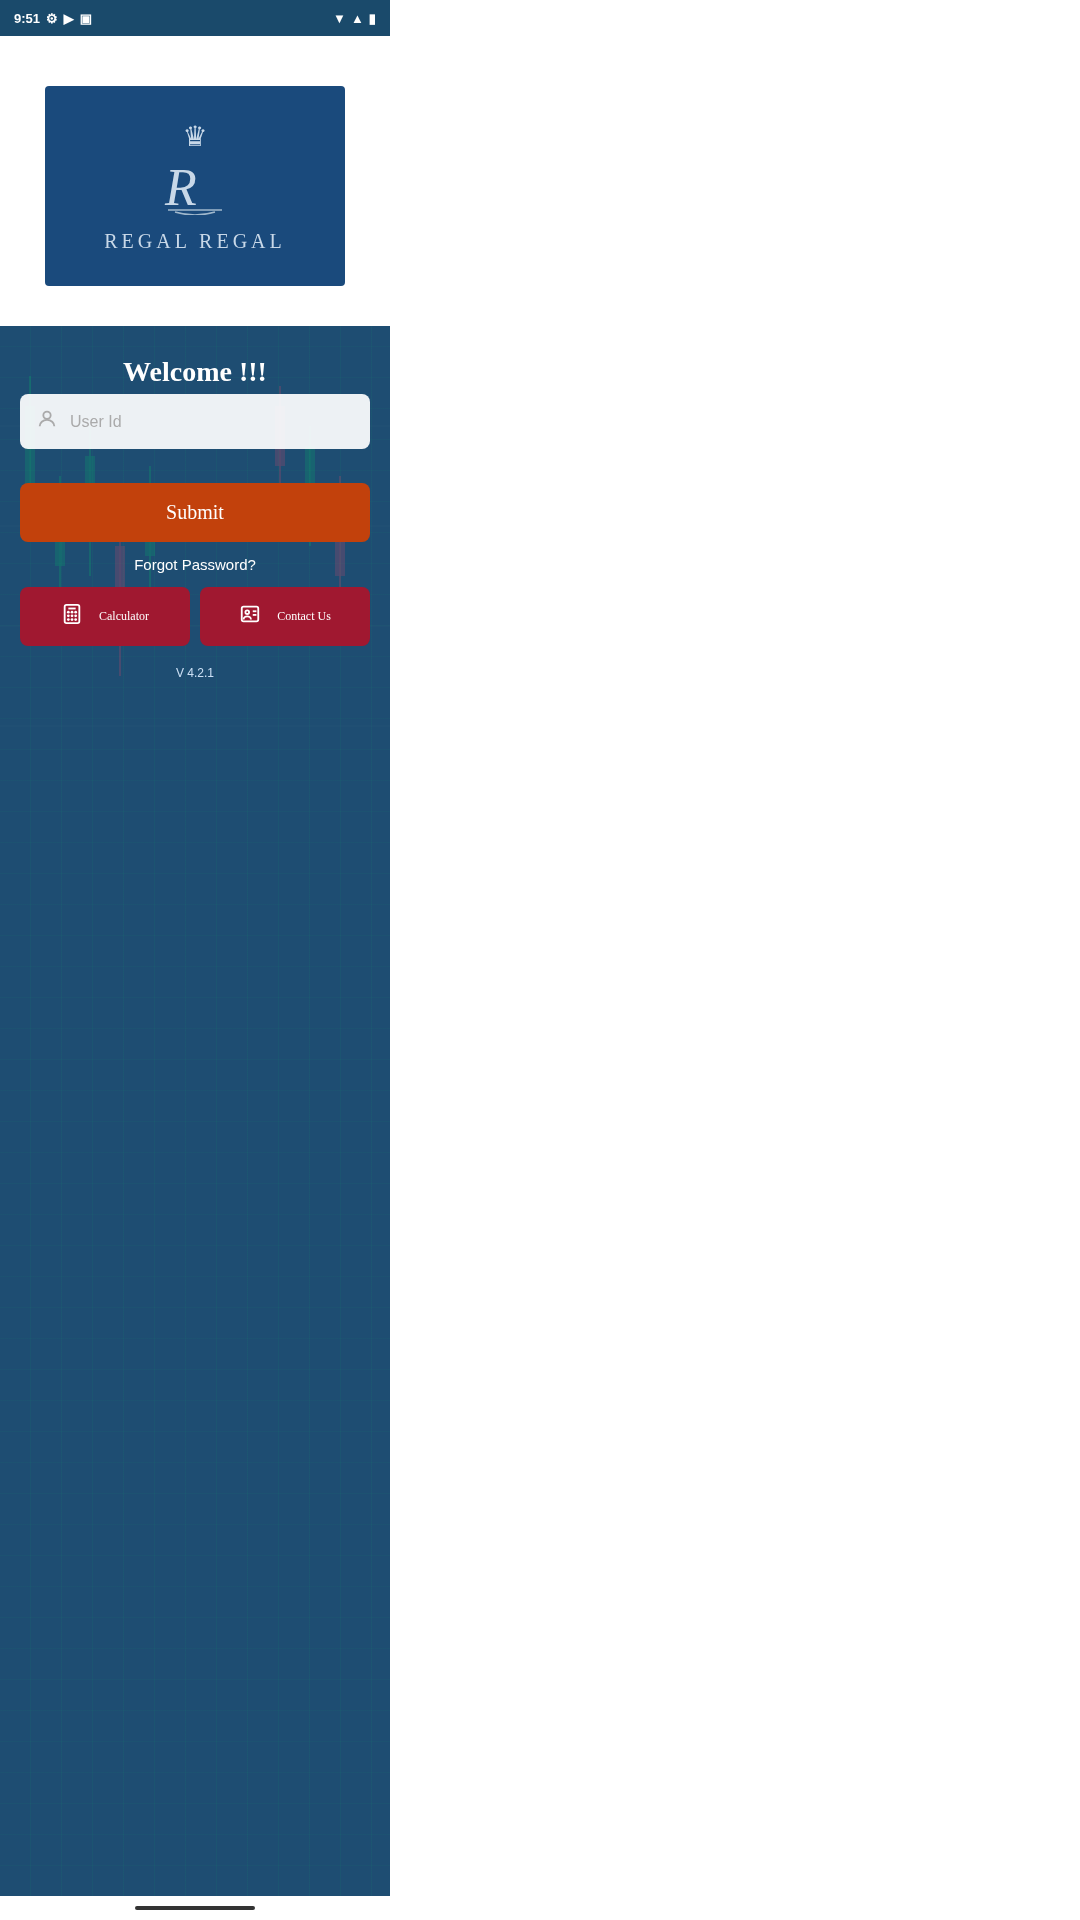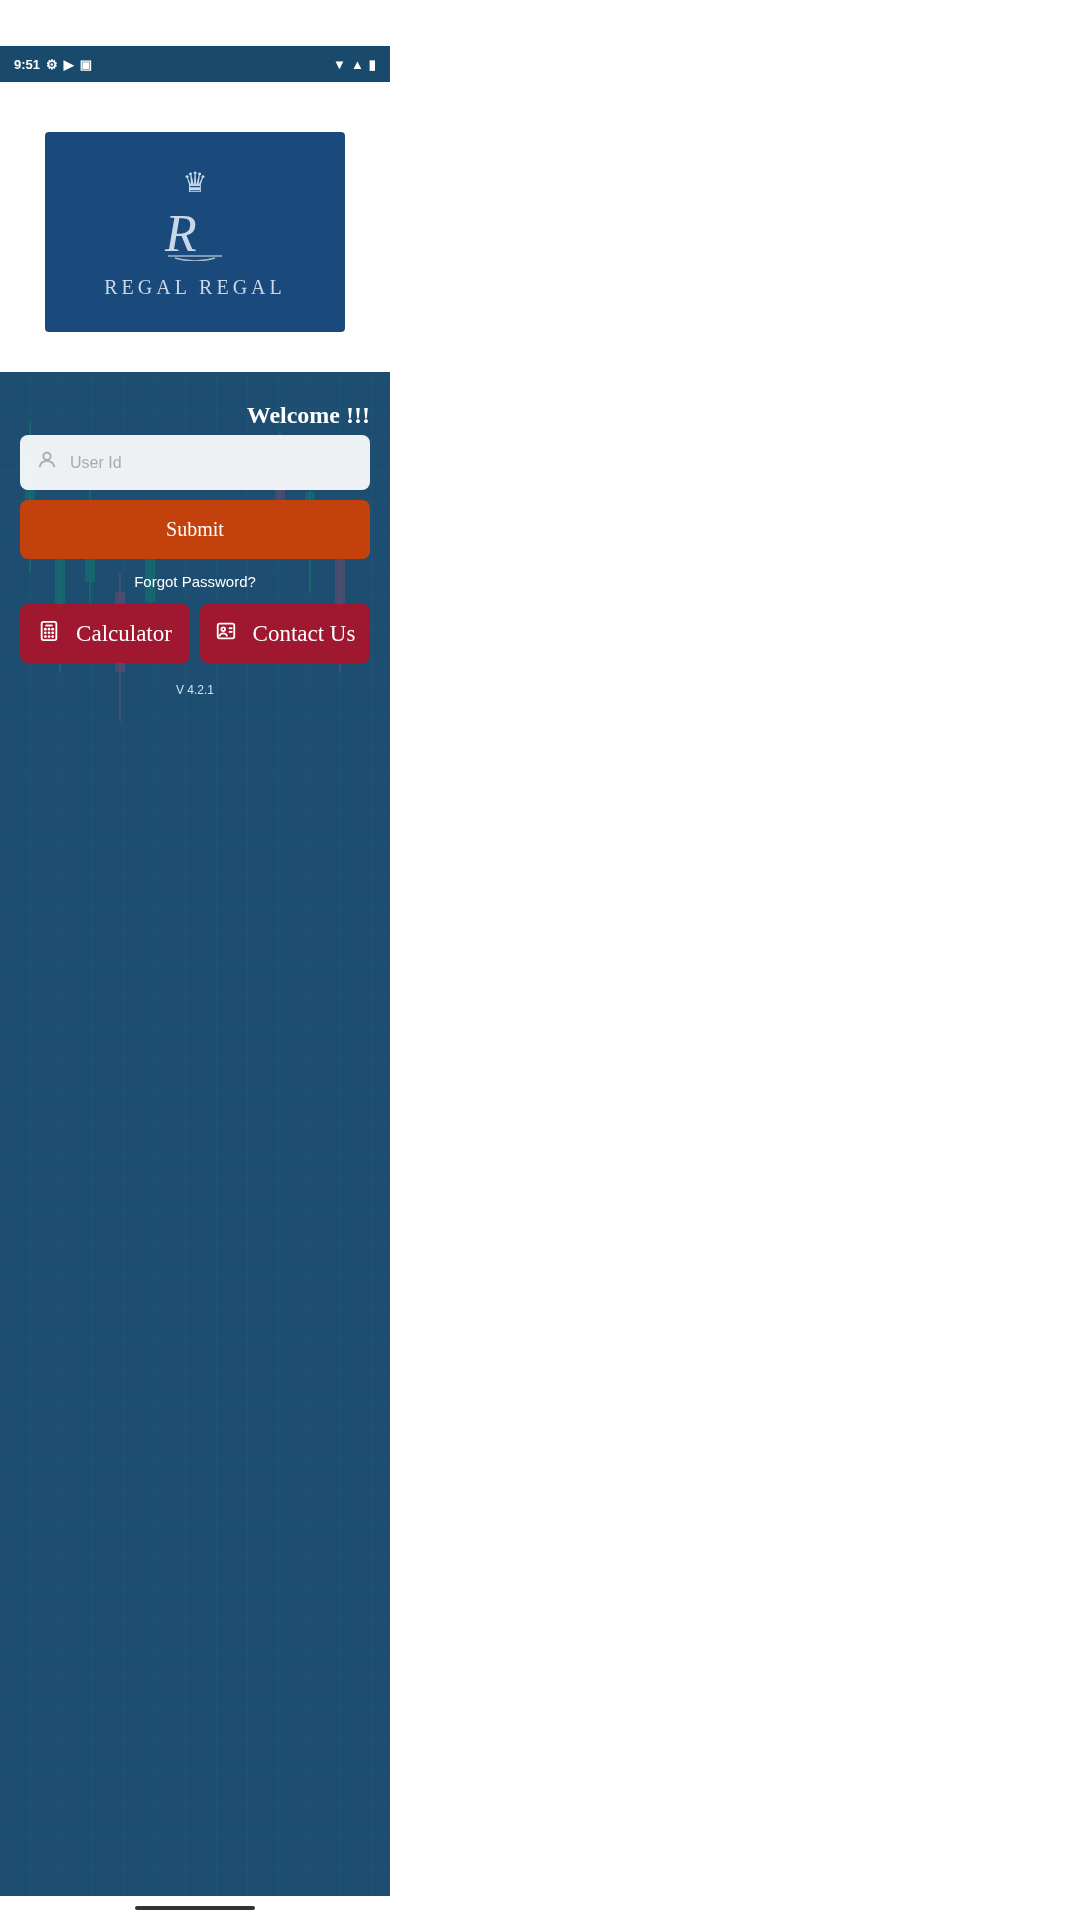--- a/index.html
+++ b/index.html
@@ -20,21 +20,20 @@
       background: #1a4a6b;
       color: white;
       display: flex;
       justify-content: space-between;
       align-items: center;
       padding: 6px 14px;
       height: 36px;
       font-size: 13px;
       font-family: sans-serif;
       font-weight: bold;
-      margin-top: 46px;
     }
     .status-left {
       display: flex;
       align-items: center;
       gap: 6px;
     }
     .status-right {
       display: flex;
       align-items: center;
       gap: 5px;
@@ -119,22 +118,22 @@
 
     .chart-lines {
       position: absolute;
       top: 0; left: 0; right: 0; bottom: 0;
       pointer-events: none;
       opacity: 0.25;
     }
 
     .welcome-title {
       color: #ffffff;
-      font-size: 24px;
-      text-align: right;
+      font-size: 28px;
+      text-align: center;
       margin-bottom: 6px;
       font-family: 'Georgia', serif;
       position: relative;
       z-index: 1;
     }
 
     .welcome-subtitle {
       color: #ffffff;
       font-size: 20px;
       text-align: center;
@@ -145,21 +144,21 @@
       position: relative;
       z-index: 1;
     }
 
     .input-wrapper {
       background: rgba(255, 255, 255, 0.92);
       border-radius: 8px;
       display: flex;
       align-items: center;
       padding: 14px 16px;
-      margin-bottom: 4px;
+      margin-bottom: 28px;
       position: relative;
       z-index: 1;
     }
 
     .input-icon {
       color: #999;
       font-size: 20px;
       margin-right: 12px;
       flex-shrink: 0;
     }
@@ -218,21 +217,21 @@
       position: relative;
       z-index: 1;
     }
 
     .bottom-btn {
       flex: 1;
       background: #a01830;
       border: none;
       border-radius: 8px;
       color: white;
-      font-size: 23px;
+      font-size: 12px;
       font-family: 'Georgia', serif;
       padding: 16px 10px;
       cursor: pointer;
       display: flex;
       align-items: center;
       justify-content: center;
       gap: 16px;
     }
 
     .btn-icon {

